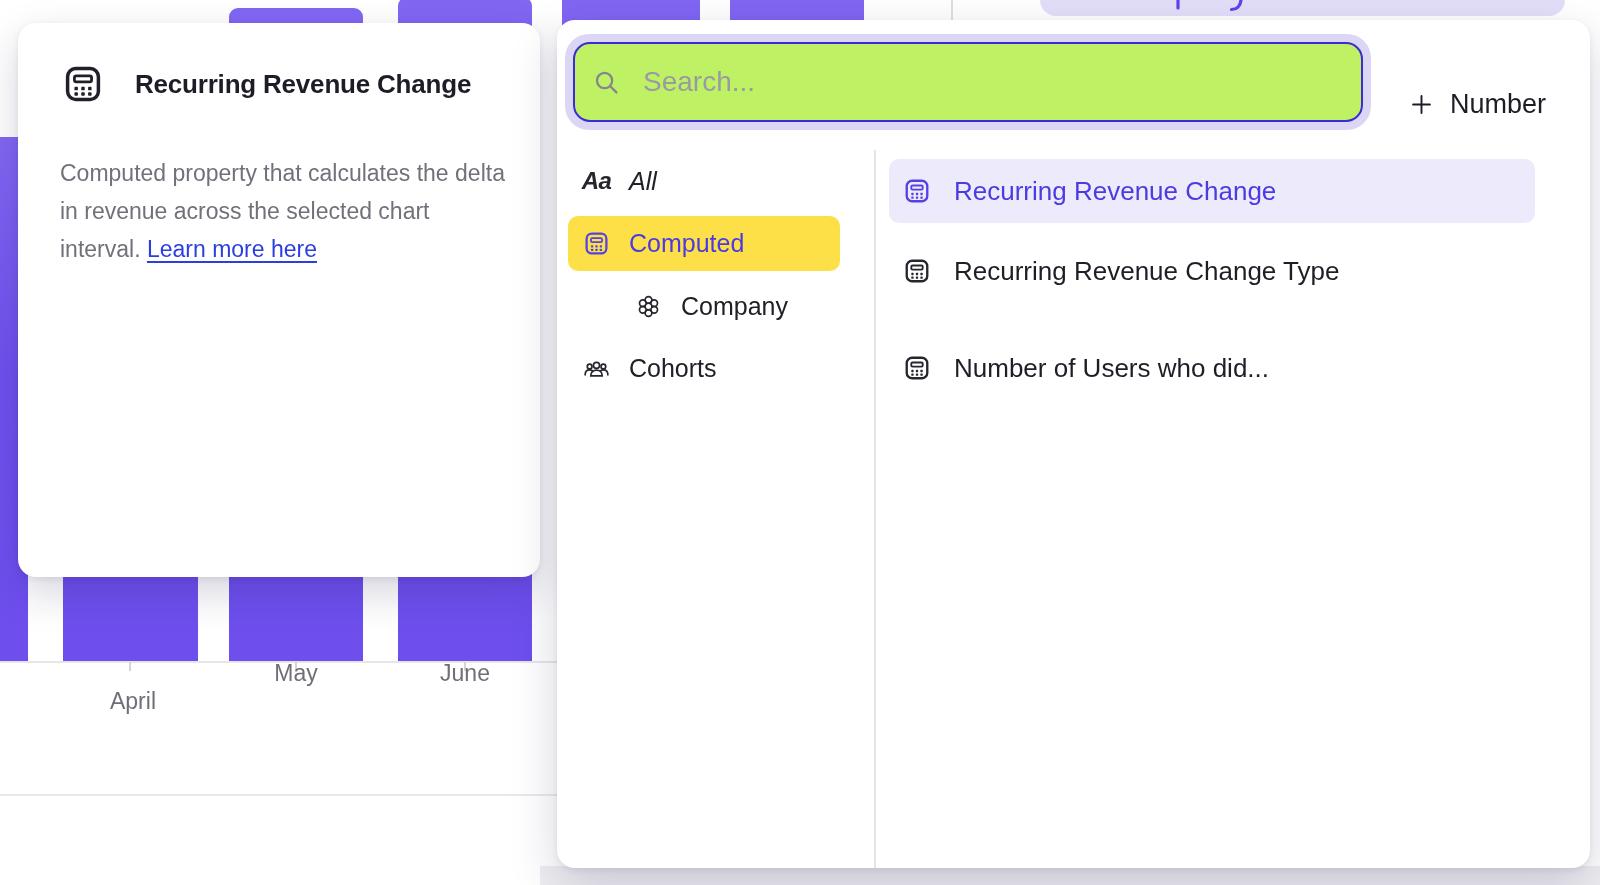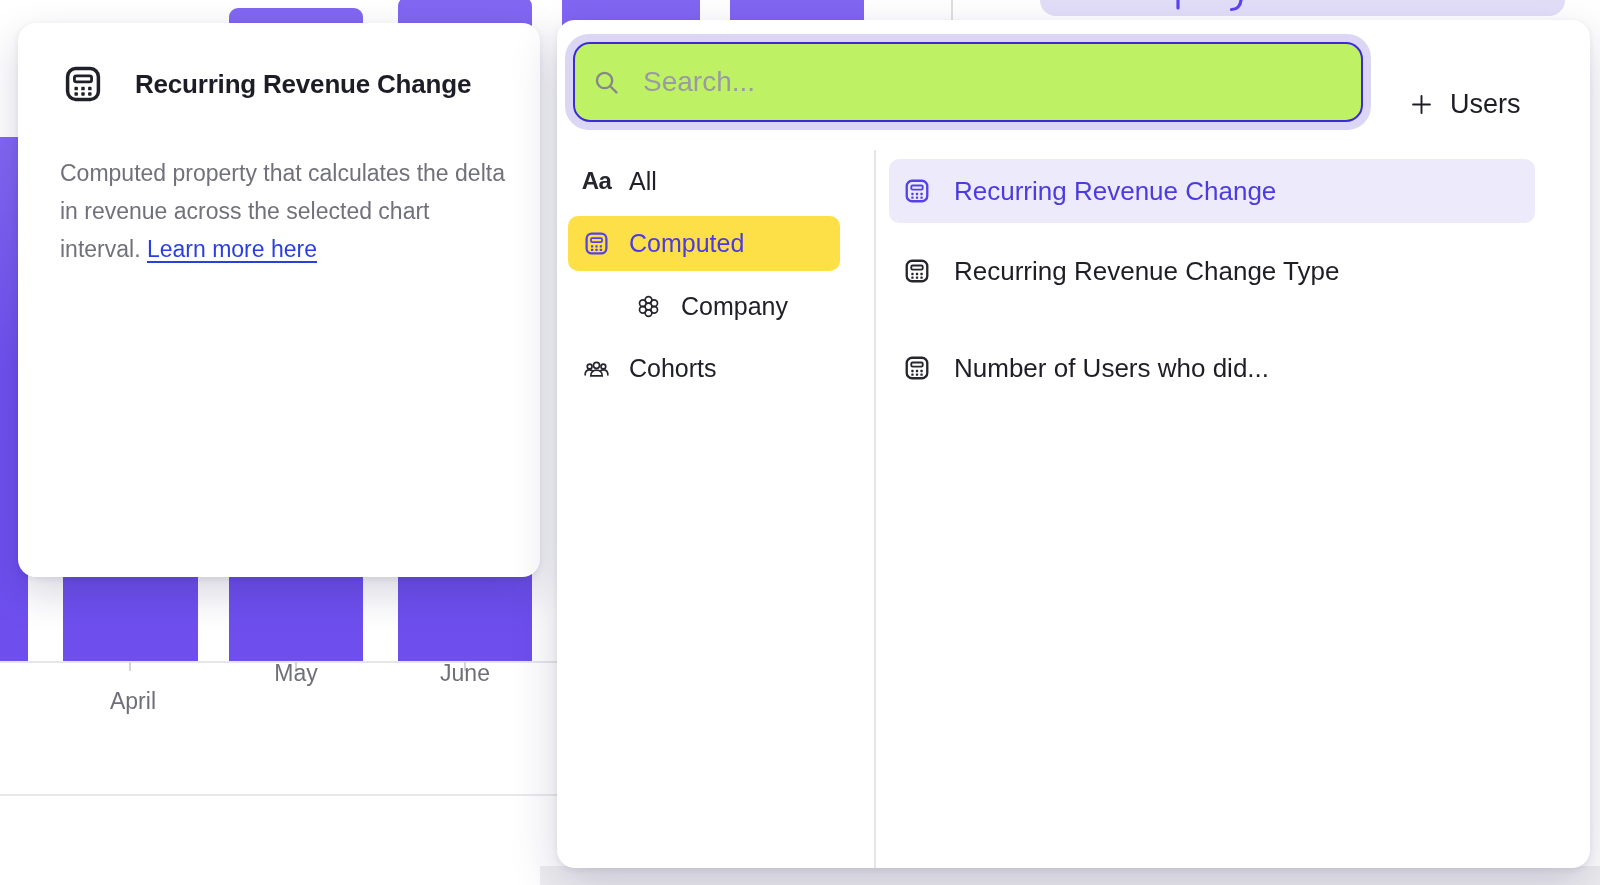--- a/index.html
+++ b/index.html
@@ -149,24 +149,24 @@
       <input class="search-input" type="text" placeholder="Search..." style="">
       <svg class="search-icon" viewBox="0 0 24 24">
           <use href="#icon-search"></use>
         </svg>
     </div>
 
     <button class="create-btn">
       <svg viewBox="0 0 24 24">
           <use href="#icon-plus"></use>
         </svg>
-      <span>Users</span>
+      <span>Number</span>
     </button>
 
-    <div class="cat-row" style="top:133px;">
+    <div class="cat-row" style="top:133px;font-style:italic;">
       <span class="ic aa-glyph">Aa</span>
       <span>All</span>
     </div>
     <div class="cat-row selected" style="top:196px;height:55px;">
       <svg class="ic" viewBox="0 0 24 24">
           <use href="#icon-calc"></use>
         </svg>
       <span>Computed</span>
     </div>
     <div class="cat-row" style="top:258px;justify-content:center;">

